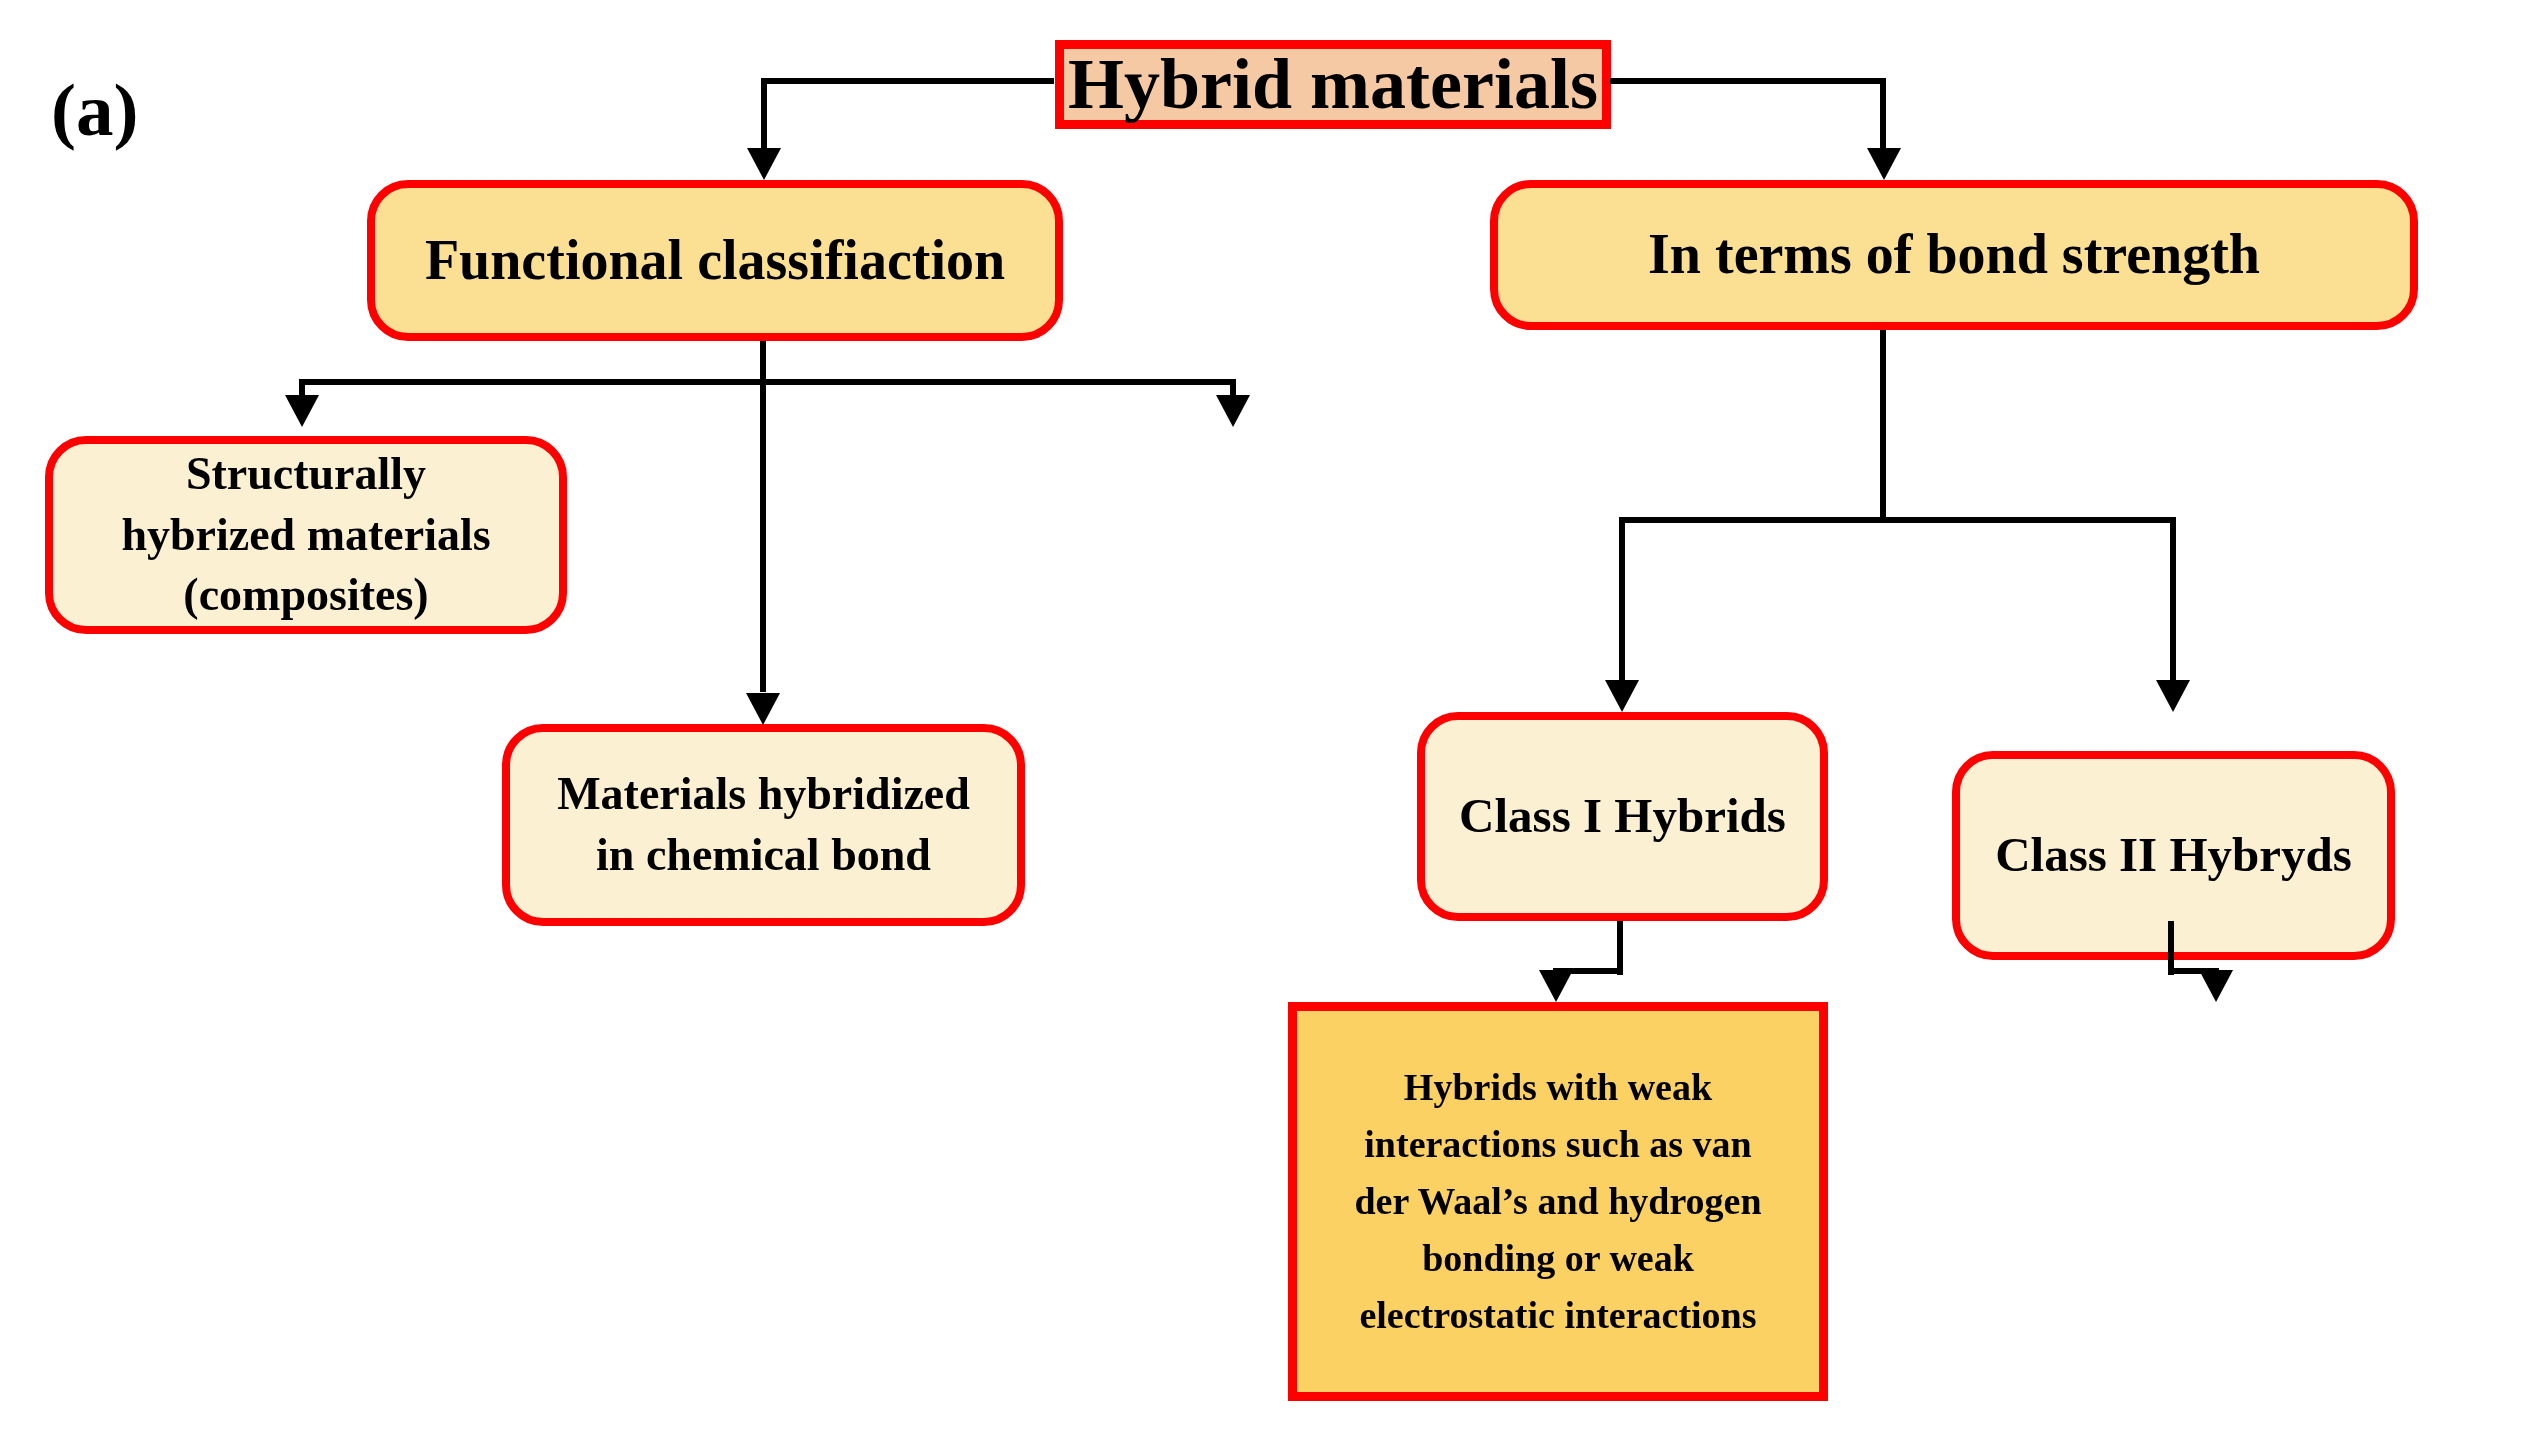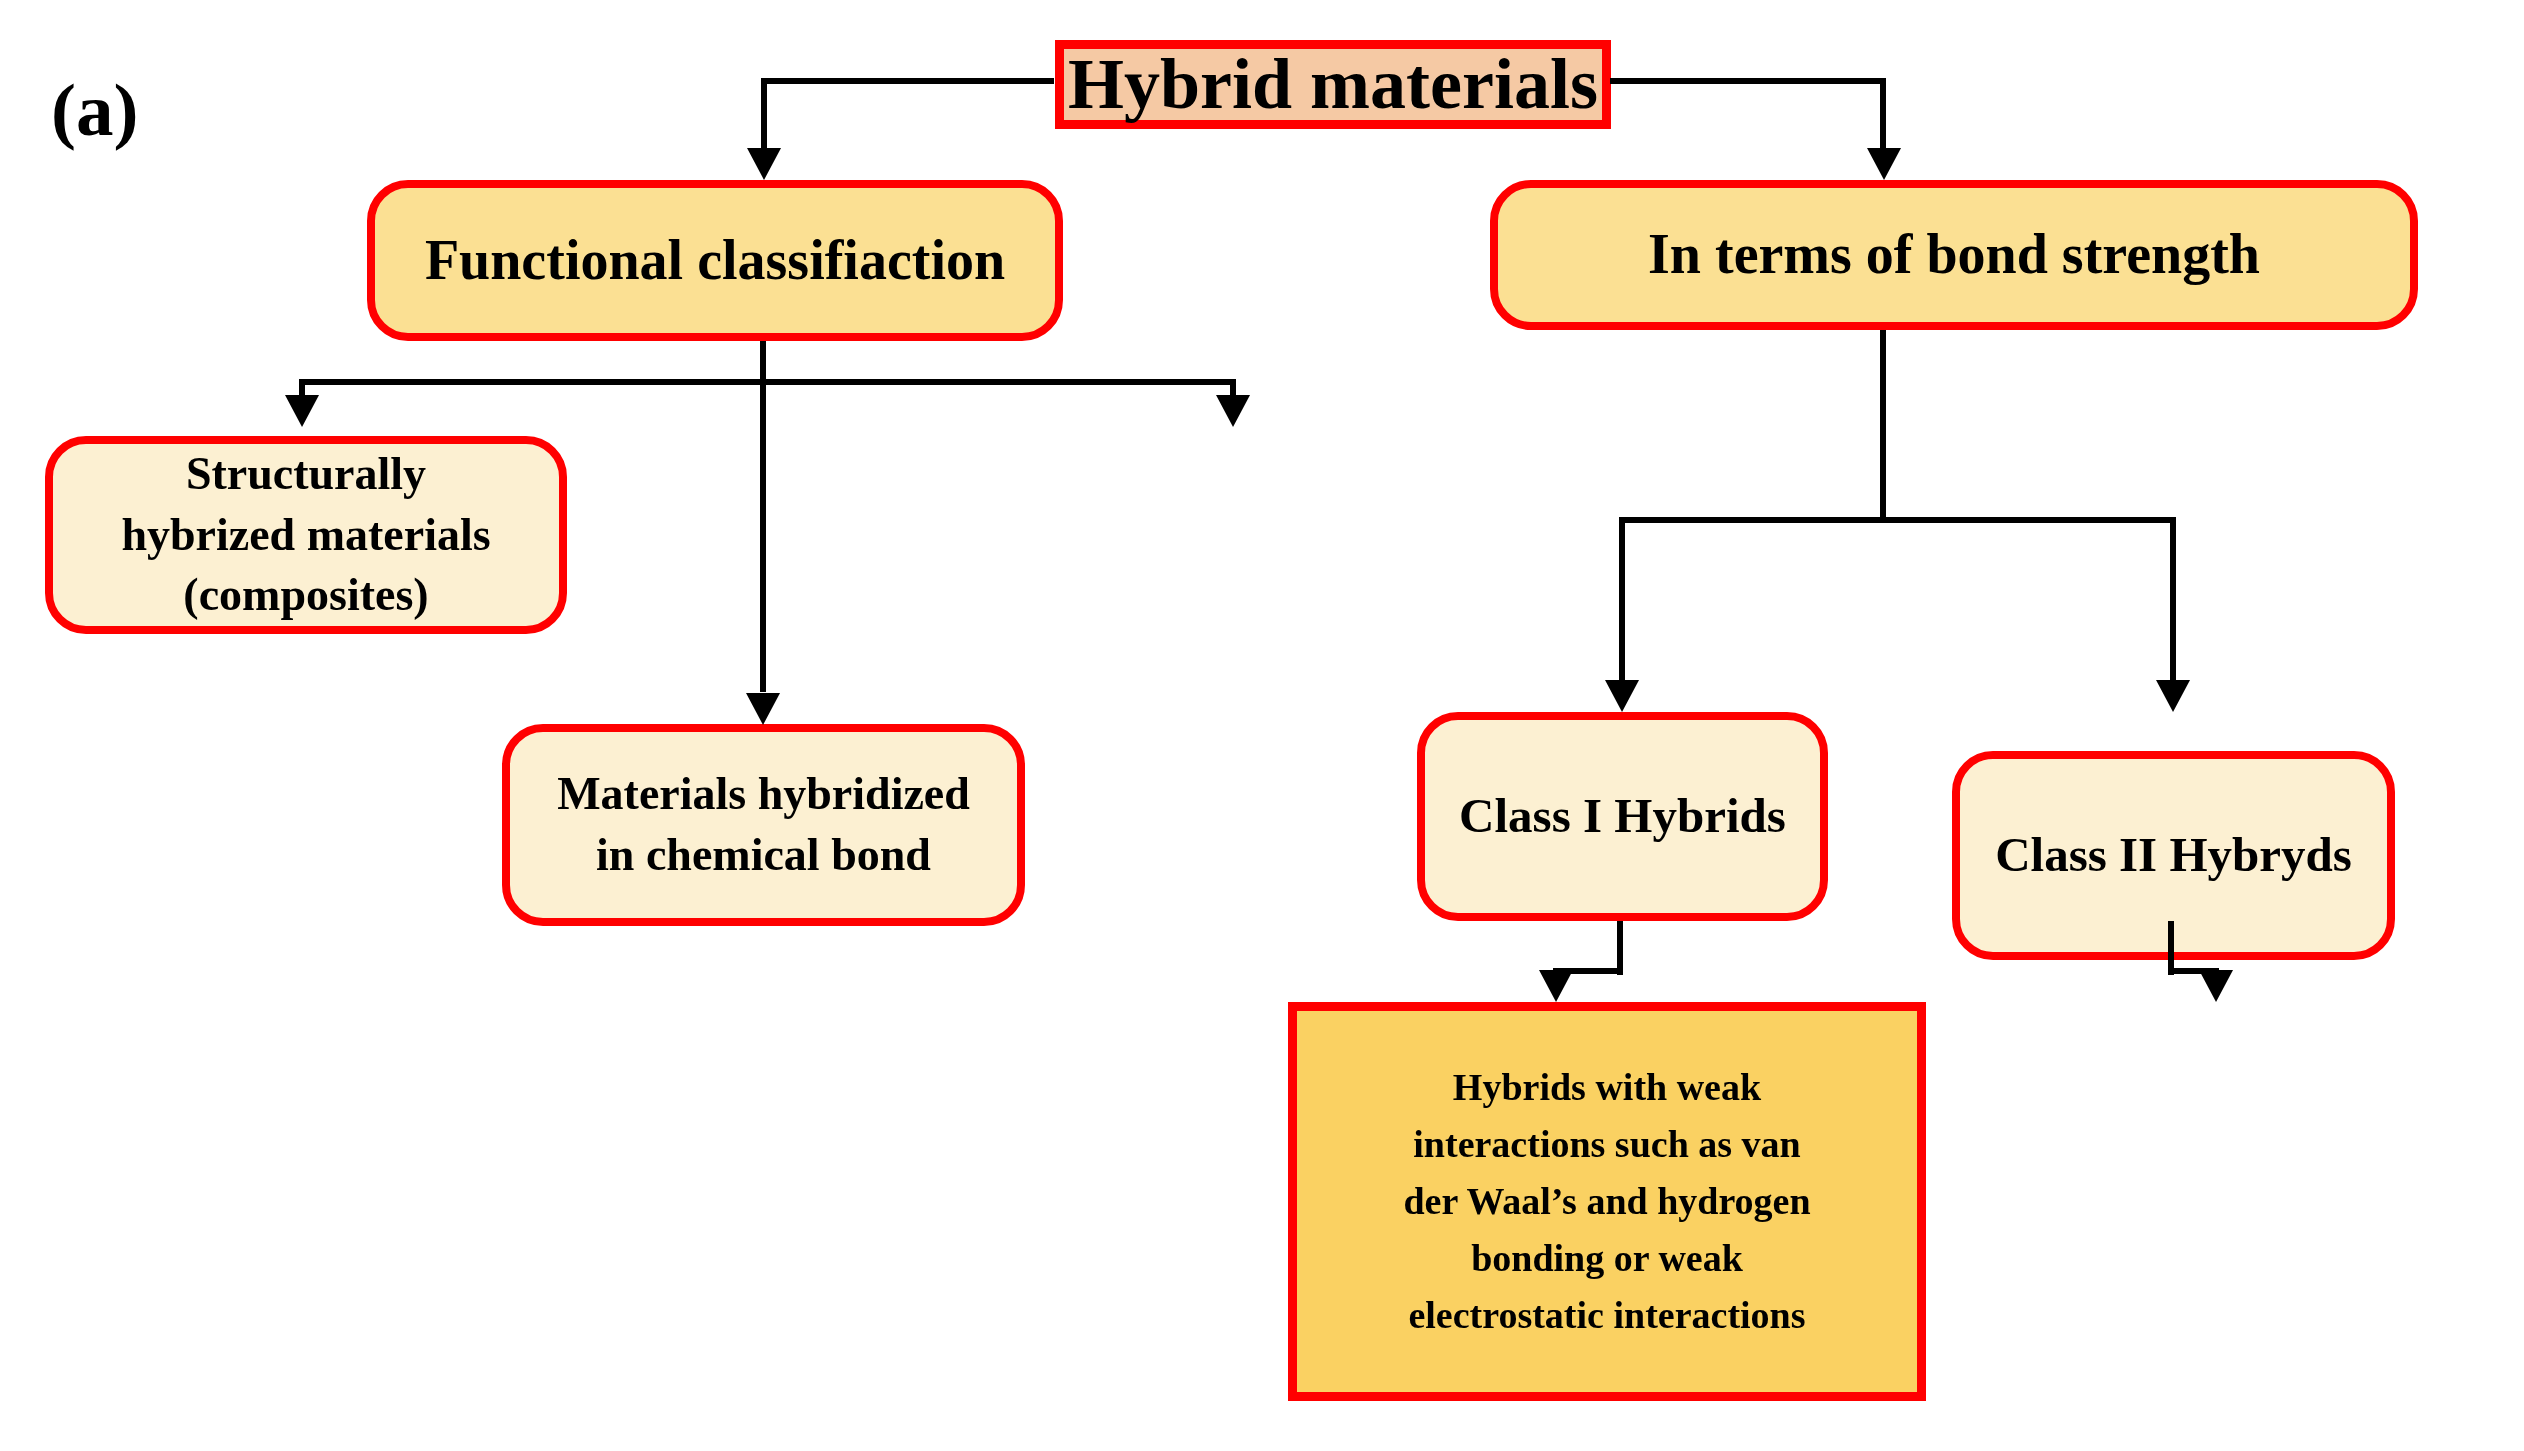--- a/index.html
+++ b/index.html
@@ -76,21 +76,21 @@
 (composites)</div>
 
 
   <div class="box lvl3 rounded" style="left:502px;top:724px;width:523px;height:202px;">Materials hybridized
 in chemical bond</div>
 
   <div class="box classnode rounded" style="left:1417px;top:712px;width:411px;height:209px;">Class I Hybrids</div>
 
   <div class="box classnode rounded" style="left:1952px;top:712px;width:443px;height:209px;margin-top:39px;">Class II Hybryds</div>
 
-  <div class="box leaf" style="left:1288px;top:1002px;width:638px;height:399px;">Hybrids with weak
+  <div class="box leaf" style="left:1288px;top:1002px;width:540px;height:399px;">Hybrids with weak
 interactions such as van
 der Waal’s and hydrogen
 bonding or weak
 electrostatic interactions</div>
 
 
   <div class="hline" style="left:764px;top:78px;width:290px;height:6.3px;"></div>
   <div class="vline" style="left:761px;top:78px;width:6.3px;height:70px;"></div>
   <div class="arr" style="left:747px;top:148px;"></div>
 

